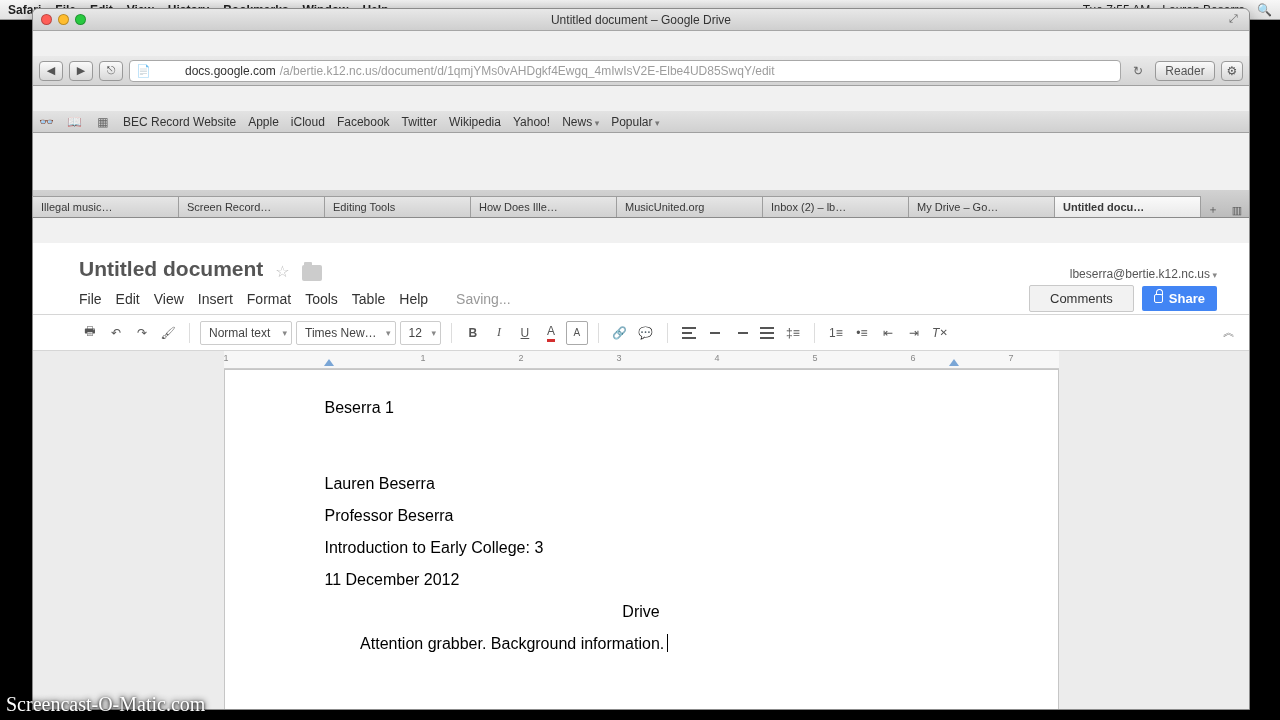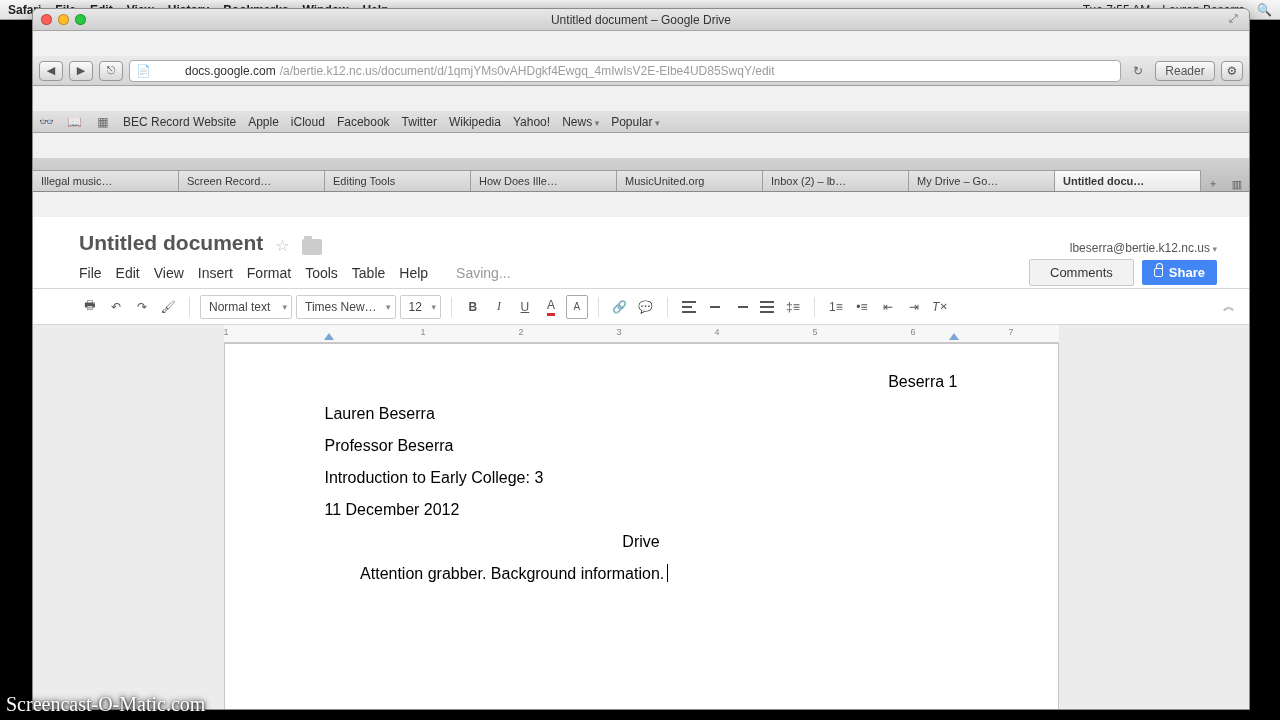--- a/index.html
+++ b/index.html
@@ -25,21 +25,21 @@
 .urlbox .domain{ color:#333; }
 .urlbox .path  { color:#9c9c9c; }
 .reload { width:22px; text-align:center; color:#666; }
 .reader { width:60px; height:20px; border:1px solid #999; border-radius:4px; background:linear-gradient(#fafafa,#d8d8d8); text-align:center; font-size:12px; color:#555; line-height:18px; }
 .gear   { width:22px; height:20px; border:1px solid #999; border-radius:4px; background:linear-gradient(#fafafa,#d8d8d8); text-align:center; line-height:18px; color:#555; }
 
 .bm-bar { height:22px; background:linear-gradient(#e3e3e3,#d0d0d0); border-bottom:1px solid #a0a0a0; display:flex; align-items:center; padding:0 6px; gap:12px; font-size:12px; color:#333; }
 .bm-bar .icon { width:16px; text-align:center; color:#666; }
 .bm-bar .dd::after{ content:" ▾"; color:#777; font-size:9px; }
 
-.tabstrip { height:34px; background:linear-gradient(#d2d2d2,#bcbcbc); border-bottom:1px solid #8a8a8a; display:flex; align-items:flex-end; font-size:11px; }
+.tabstrip { height:28px; background:linear-gradient(#d2d2d2,#bcbcbc); border-bottom:1px solid #8a8a8a; display:flex; align-items:flex-end; font-size:11px;margin-top:32px; }
 .tab { flex:1; height:21px; max-width:150px; border:1px solid #9e9e9e; border-bottom:none; border-radius:0; background:linear-gradient(#e6e6e6,#d1d1d1); margin-left:-1px; display:flex; align-items:center; padding:0 8px; color:#383838; white-space:nowrap; overflow:hidden; text-overflow:ellipsis; }
 .tab.active { background:linear-gradient(#fafafa,#e9e9e9); font-weight:bold; }
 .tab-add { width:24px; text-align:center; color:#555; }
 .tab-show{ width:24px; text-align:center; color:#555; }
 
 .doc-area { flex:1; background:#fff; overflow:hidden; position:relative; }
 
 .doc-header { height:40px; display:flex; align-items:flex-end; padding:0 32px 2px 46px; }
 .doc-title { font-size:21px; color:#555; font-weight:bold; }
 .star { margin-left:12px; color:#bbb; font-size:16px; }
@@ -67,21 +67,21 @@
 .align-box span{ height:2px; background:#555; }
 .chevrons{ margin-left:auto; color:#888; }
 
 .canvas-wrap { position:absolute; top:108px; left:0; right:0; bottom:0; background:#ececec; overflow:hidden; }
 .ruler { height:18px; background:#f7f7f7; border-bottom:1px solid #ccc; position:relative; font-size:9px; color:#888; margin:0 auto; width:835px;}
 .ruler .num{ position:absolute; top:2px; }
 .ruler .lmargin{ position:absolute; left:100px; top:8px; width:0; height:0; border-left:5px solid transparent; border-right:5px solid transparent; border-bottom:7px solid #7aa6d6; }
 .ruler .rmargin{ position:absolute; right:100px; top:8px; width:0; height:0; border-left:5px solid transparent; border-right:5px solid transparent; border-bottom:7px solid #7aa6d6; }
 
 .page { width:835px; min-height:800px; margin:0 auto; background:#fff; border:1px solid #c6c6c6; font-family:"Times New Roman", serif; font-size:16px; color:#000; padding:22px 100px 40px 100px; line-height:2.0; }
-.page .hdr-right { text-align:right; }
+.page .hdr-right { text-align:left; margin-bottom:44px; }
 .page .title-c { text-align:center; }
 .page .body-p .cursor { display:inline-block; width:1px; height:18px; background:#000; vertical-align:text-bottom; margin-left:3px; }
 
 .watermark { position:absolute; left:6px; bottom:4px; font-size:20px; color:#fff; text-shadow:0 1px 3px #000, 0 0 6px #000; font-family:Georgia,serif; }
 </style>
 </head>
 <body>
 
 <div class="mac-menubar">
   <span class="item" style="font-weight:bold">Safari</span>

